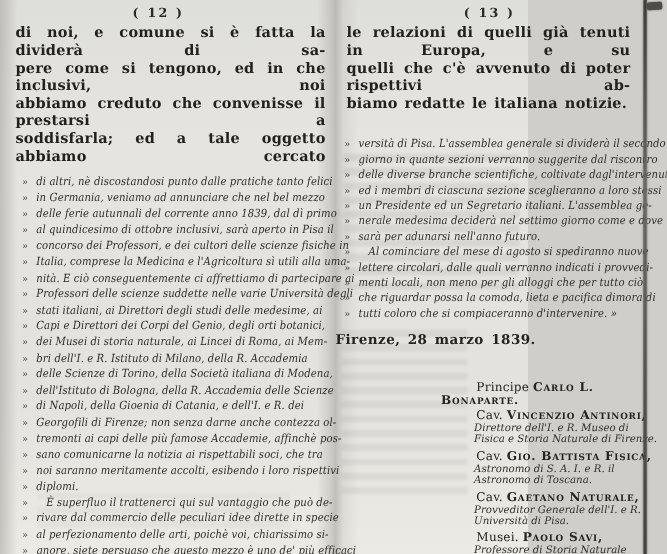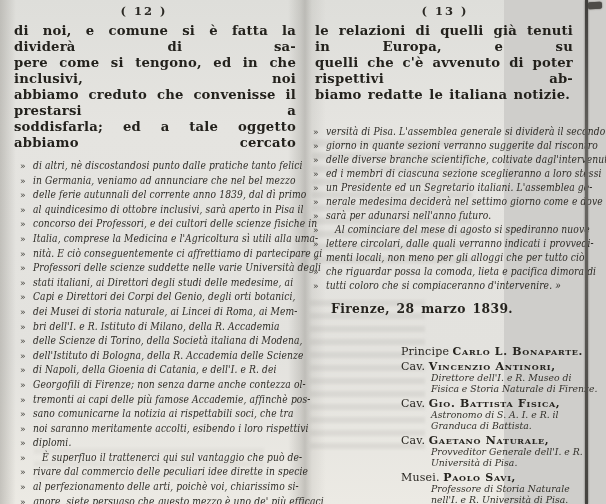--- a/index.html
+++ b/index.html
@@ -8,21 +8,20 @@
     background:#cfcecb;
     font-family:"DejaVu Serif","Liberation Serif",serif;
   }
   #scan{
     position:relative;width:480px;height:504px;
     color:#26241f;
     background:
       linear-gradient(90deg, rgba(164,162,156,.55) 0px, rgba(226,225,221,0) 16px),
       linear-gradient(90deg, rgba(0,0,0,0) 560px, rgba(150,148,143,.35) 584px, rgba(120,118,114,.25) 596px, rgba(200,199,195,.2) 606px),
       linear-gradient(180deg,#dededa 0%,#e5e4e0 25%,#e3e2de 70%,#eceae4 100%);
-    padding-left: 24px;
   }
   .gutter{
     position:absolute;left:288px;top:0;width:38px;height:504px;
     background:linear-gradient(90deg, rgba(160,158,152,0) 0, rgba(150,148,142,.30) 12px, rgba(130,128,122,.38) 17px, rgba(160,158,152,.18) 24px, rgba(160,158,152,0) 38px);
     pointer-events:none;
   }
   .edge-line{
     position:absolute;left:585px;top:0;width:3px;height:504px;
     background:linear-gradient(180deg,#413f3c,#6b6965 35%,#55534f 70%,#45433f);
     box-shadow:0 0 2px rgba(60,58,54,.8);
@@ -63,28 +62,28 @@
   .quote-line{display:flex;align-items:baseline;}
   .qm{flex:none;width:13px;font-size:9px;color:#3a3833;}
   .qt{
     flex:none;font-style:italic;white-space:nowrap;
     display:inline-block;transform:scaleX(.90);transform-origin:0 50%;
     letter-spacing:.1px;
   }
   .quote-line.indent .qt{padding-left:10px;}
 
   .dateline{
-    margin-top:8px;margin-left:26px;
+    margin-top:8px;
     font-size:12.3px;font-weight:bold;word-spacing:2px;letter-spacing:.4px;color:#25231e;
   }
 
   .signatures{margin-top:30px;margin-left:96px;width:200px;}
   .signature-item{margin-bottom:2px;}
   .sig-name-line{font-size:11px;line-height:11.5px;margin-top:3px;color:#26241f;}
-  .sig-prefix{letter-spacing:.2px;}
+  .sig-prefix{letter-spacing:.2px;margin-left:32px;}
   .sig-name{font-variant:small-caps;letter-spacing:.7px;font-weight:bold;}
   .sig-title{
     font-style:italic;font-size:9.3px;line-height:10.8px;
     padding-left:30px;width:168px;margin-top:1px;color:#33312b;
   }
 </style>
 </head>
 <body>
 
 <div id="scan">
@@ -284,21 +283,21 @@
           <span class="sig-prefix">Cav.</span>
           <span class="sig-name">Vincenzio Antinori,</span>
         </div>
         <div class="sig-title">Direttore dell'I. e R. Museo di Fisica e Storia Naturale di Firenze.</div>
       </div>
         <div class="signature-item">
         <div class="sig-name-line">
           <span class="sig-prefix">Cav.</span>
           <span class="sig-name">Gio. Battista Fisica,</span>
         </div>
-        <div class="sig-title">Astronomo di S. A. I. e R. il Granduca di Battista.</div>
+        <div class="sig-title">Astronomo di S. A. I. e R. il Astronomo di Toscana.</div>
       </div>
         <div class="signature-item">
         <div class="sig-name-line">
           <span class="sig-prefix">Cav.</span>
           <span class="sig-name">Gaetano Naturale,</span>
         </div>
         <div class="sig-title">Provveditor Generale dell'I. e R. Università di Pisa.</div>
       </div>
         <div class="signature-item">
         <div class="sig-name-line">

